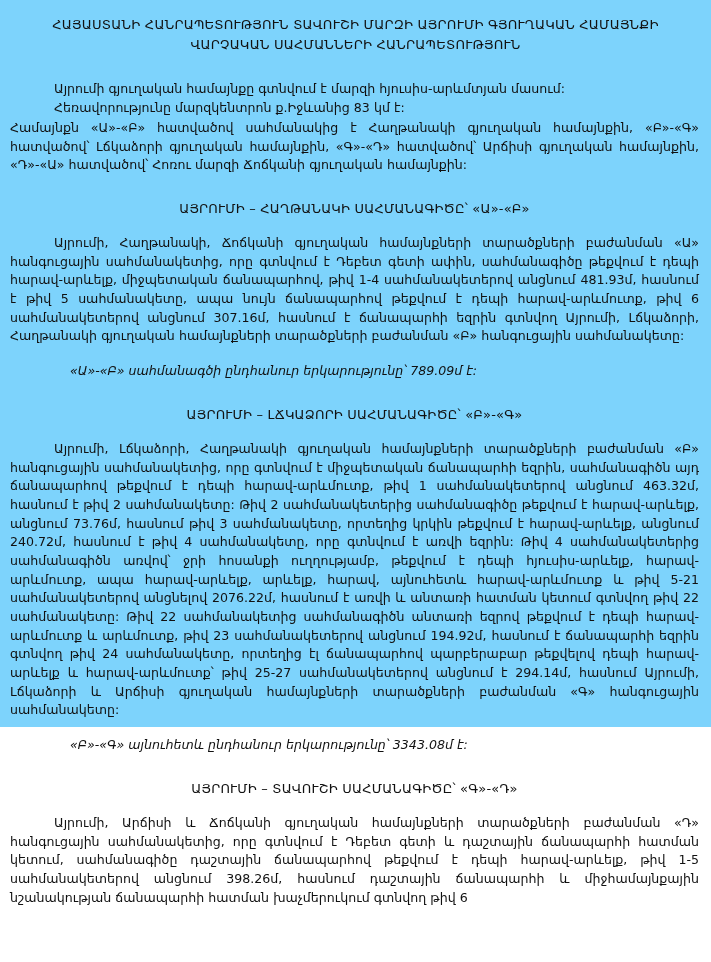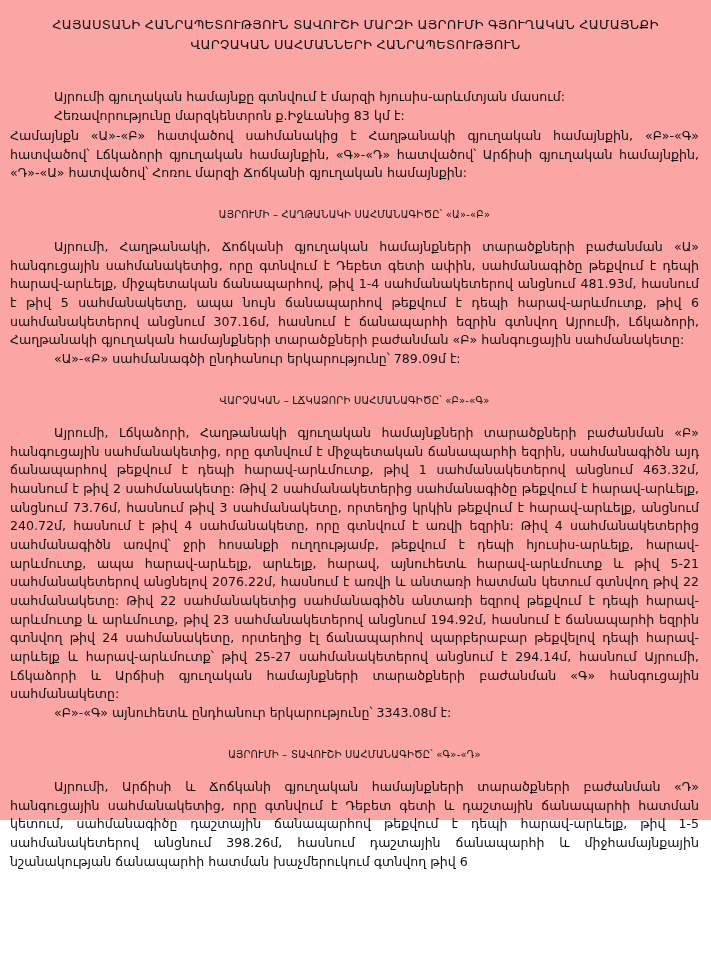--- a/index.html
+++ b/index.html
@@ -11,22 +11,22 @@
   body {
     width: 711px;
     height: 962px;
     overflow: hidden;
     font-family: "DejaVu Sans", "Liberation Sans", sans-serif;
     color: #111111;
   }
   .page {
     position: relative;
     width: 711px;
-    height: 820px;
-    background: #fca5a5;
+    height: 727px;
+    background: #7dd3fc;
     box-sizing: border-box;
     padding: 0;
   }
   .doc-title {
     text-align: center;
     font-size: 13.1px;
     letter-spacing: 0.2px;
     line-height: 1.55;
     font-weight: 400;
     margin: 0;
@@ -34,51 +34,52 @@
   }
   .title-line {
     display: block;
     white-space: nowrap;
   }
   .title-block {
     padding-top: 15px;
   }
   .intro-block {
     padding: 0 12px 0 10px;
-    margin-top: 32px;
+    margin-top: 24px;
   }
   .para {
     font-size: 12.6px;
     line-height: 1.485;
     text-align: justify;
     text-justify: inter-word;
     margin: 0;
     text-indent: 0;
     word-spacing: 0.1px;
   }
   .para.indent {
     text-indent: 44px;
   }
   .para + .para {
     margin-top: 1px;
   }
   .section-heading {
     text-align: center;
-    font-size: 10px;
+    font-size: 13px;
     letter-spacing: 0.2px;
     margin: 0;
     font-weight: 400;
     white-space: nowrap;
   }
   .heading-gap-before { margin-top: 26px; }
   .summary-line {
     font-size: 12.6px;
     line-height: 1.485;
-    margin: 0;
+    margin: 16px;
     text-indent: 44px;
+    font-style: italic;
   }
   .body-block {
     padding: 0 12px 0 10px;
   }
   .spacer-md { height: 18px; }
 </style>
 </head>
 <body>
 
 <div class="page">
@@ -99,21 +100,21 @@
   <div class="body-block">
 
     <div>
       <h2 class="section-heading heading-gap-before">ԱՅՐՈՒՄԻ – ՀԱՂԹԱՆԱԿԻ  ՍԱՀՄԱՆԱԳԻԾԸ՝   «Ա»-«Բ»</h2>
       <div class="spacer-md"></div>
       <p class="para indent">Այրումի, Հաղթանակի, Ճոճկանի գյուղական համայնքների տարածքների բաժանման «Ա» հանգուցային սահմանակետից, որը գտնվում է Դեբետ գետի ափին, սահմանագիծը թեքվում է դեպի հարավ-արևելք, միջպետական ճանապարհով, թիվ 1-4 սահմանակետերով անցնում 481.93մ, հասնում է թիվ 5 սահմանակետը, ապա նույն ճանապարհով թեքվում է դեպի հարավ-արևմուտք, թիվ 6 սահմանակետերով անցնում 307.16մ, հասնում է ճանապարհի եզրին գտնվող Այրումի, Լճկաձորի, Հաղթանակի գյուղական համայնքների տարածքների բաժանման «Բ» հանգուցային սահմանակետը:</p>
       <p class="summary-line">«Ա»-«Բ» սահմանագծի ընդհանուր երկարությունը՝ 789.09մ է:</p>
     </div>
 
     <div>
-      <h2 class="section-heading heading-gap-before">ՎԱՐՉԱԿԱՆ – ԼՃԿԱՁՈՐԻ ՍԱՀՄԱՆԱԳԻԾԸ՝  «Բ»-«Գ»</h2>
+      <h2 class="section-heading heading-gap-before">ԱՅՐՈՒՄԻ – ԼՃԿԱՁՈՐԻ ՍԱՀՄԱՆԱԳԻԾԸ՝  «Բ»-«Գ»</h2>
       <div class="spacer-md"></div>
       <p class="para indent">Այրումի, Լճկաձորի, Հաղթանակի գյուղական  համայնքների տարածքների բաժանման «Բ» հանգուցային սահմանակետից, որը գտնվում է միջպետական ճանապարհի եզրին, սահմանագիծն այդ ճանապարհով թեքվում է դեպի հարավ-արևմուտք, թիվ 1 սահմանակետերով անցնում 463.32մ, հասնում է թիվ 2 սահմանակետը: Թիվ 2 սահմանակետերից սահմանագիծը թեքվում է հարավ-արևելք, անցնում 73.76մ, հասնում թիվ 3 սահմանակետը, որտեղից կրկին թեքվում է հարավ-արևելք, անցնում 240.72մ, հասնում է թիվ 4 սահմանակետը, որը գտնվում է առվի եզրին: Թիվ 4 սահմանակետերից սահմանագիծն առվով՝ ջրի հոսանքի ուղղությամբ, թեքվում է դեպի հյուսիս-արևելք, հարավ-արևմուտք, ապա հարավ-արևելք, արևելք, հարավ, այնուհետև հարավ-արևմուտք և թիվ 5-21 սահմանակետերով անցնելով 2076.22մ, հասնում է առվի և անտառի հատման կետում գտնվող թիվ 22 սահմանակետը: Թիվ 22 սահմանակետից սահմանագիծն անտառի եզրով թեքվում է դեպի հարավ-արևմուտք և արևմուտք, թիվ 23 սահմանակետերով անցնում 194.92մ, հասնում է ճանապարհի եզրին գտնվող թիվ 24 սահմանակետը, որտեղից էլ ճանապարհով պարբերաբար թեքվելով դեպի հարավ-արևելք և հարավ-արևմուտք՝ թիվ 25-27 սահմանակետերով անցնում է 294.14մ, հասնում Այրումի, Լճկաձորի և Արճիսի գյուղական համայնքների տարածքների բաժանման «Գ» հանգուցային սահմանակետը:</p>
       <p class="summary-line">«Բ»-«Գ» այնուհետև ընդհանուր երկարությունը՝  3343.08մ է:</p>
     </div>
 
     <div>
       <h2 class="section-heading heading-gap-before">ԱՅՐՈՒՄԻ – ՏԱՎՈՒՇԻ  ՍԱՀՄԱՆԱԳԻԾԸ՝   «Գ»-«Դ»</h2>
       <div class="spacer-md"></div>
       <p class="para indent">Այրումի, Արճիսի և Ճոճկանի գյուղական համայնքների տարածքների բաժանման «Դ» հանգուցային սահմանակետից, որը գտնվում է Դեբետ գետի և դաշտային ճանապարհի հատման կետում, սահմանագիծը դաշտային ճանապարհով թեքվում է դեպի հարավ-արևելք, թիվ 1-5 սահմանակետերով անցնում 398.26մ, հասնում դաշտային ճանապարհի և միջհամայնքային նշանակության ճանապարհի հատման խաչմերուկում գտնվող թիվ 6</p>
     </div>

